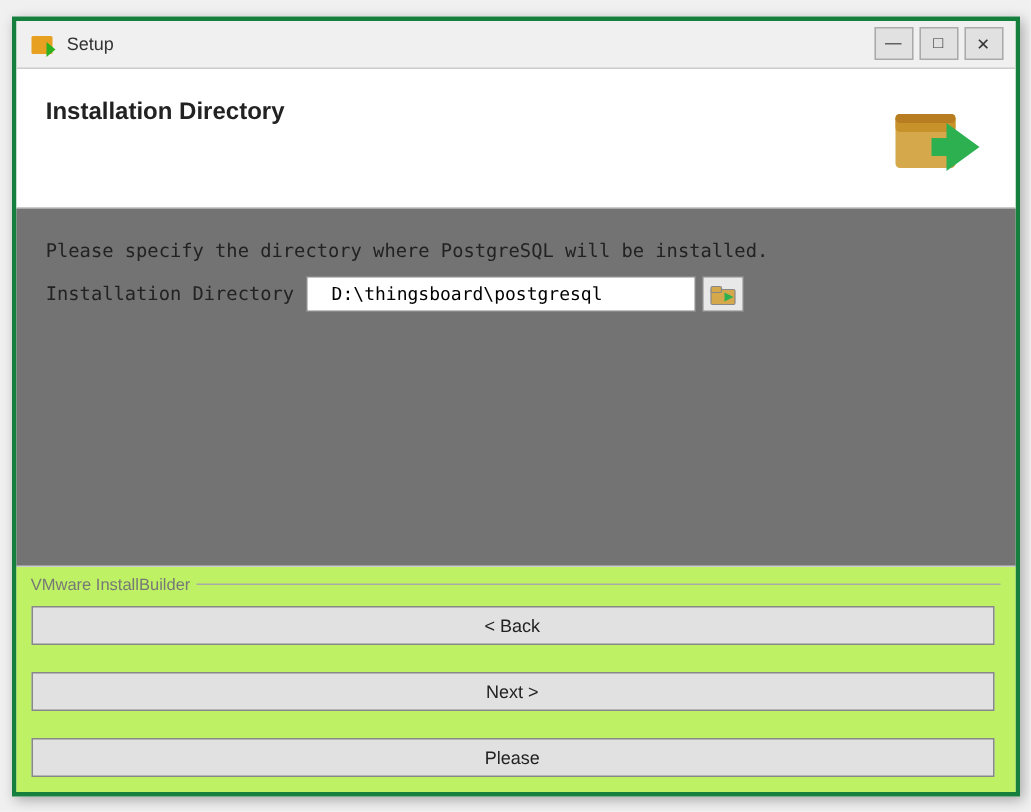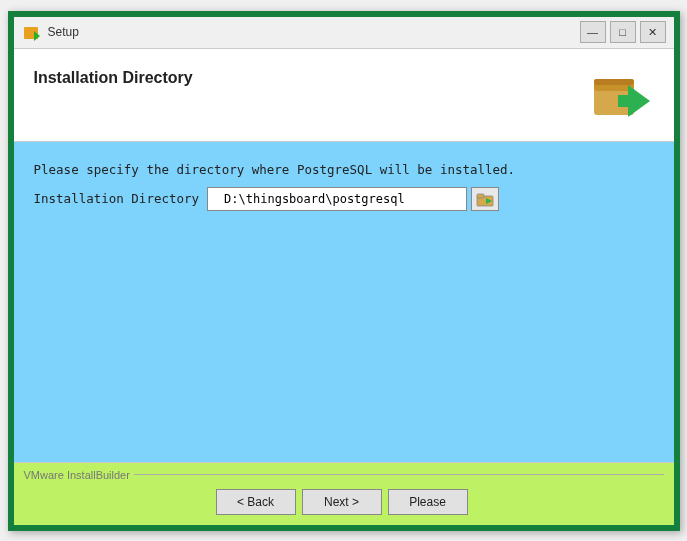--- a/index.html
+++ b/index.html
@@ -16,21 +16,21 @@
       font-size: 13px;
       display: flex;
       align-items: center;
       justify-content: center;
     }
 
     .window {
       width: 672px;
       height: 520px;
       background: #f5f5f5;
-      border: 6px solid #15803d;
+      border: 3px solid #15803d;
       box-shadow: 2px 2px 8px rgba(0,0,0,0.3);
       display: flex;
       flex-direction: column;
     }
 
     .title-bar {
       background: #f0f0f0;
       height: 32px;
       display: flex;
       align-items: center;
@@ -88,21 +88,21 @@
     }
 
     .header-icon {
       width: 64px;
       height: 64px;
       flex-shrink: 0;
     }
 
     .content-area {
       flex: 1;
-      background: #7dd3fc;
+      background: #737373;
       padding: 20px 20px;
       border-bottom: 1px solid #ccc;
     }
 
     .description-text {
       font-size: 12.5px;
       color: #222;
       margin-bottom: 10px;
       font-family: monospace;
     }
@@ -162,22 +162,23 @@
     .footer-brand-line {
       flex: 1;
       height: 1px;
       background: #aaa;
       margin-left: 4px;
     }
 
     .footer-buttons {
       display: flex;
       justify-content: center;
-      gap: 6px;
+      gap: 18px;
       padding-right: 4px;
+      flex-direction: column;
     }
 
     .footer-btn {
       min-width: 80px;
       height: 26px;
       background: #e1e1e1;
       border: 1px solid #888;
       padding: 0 14px;
       cursor: pointer;
       font-size: 12px;

